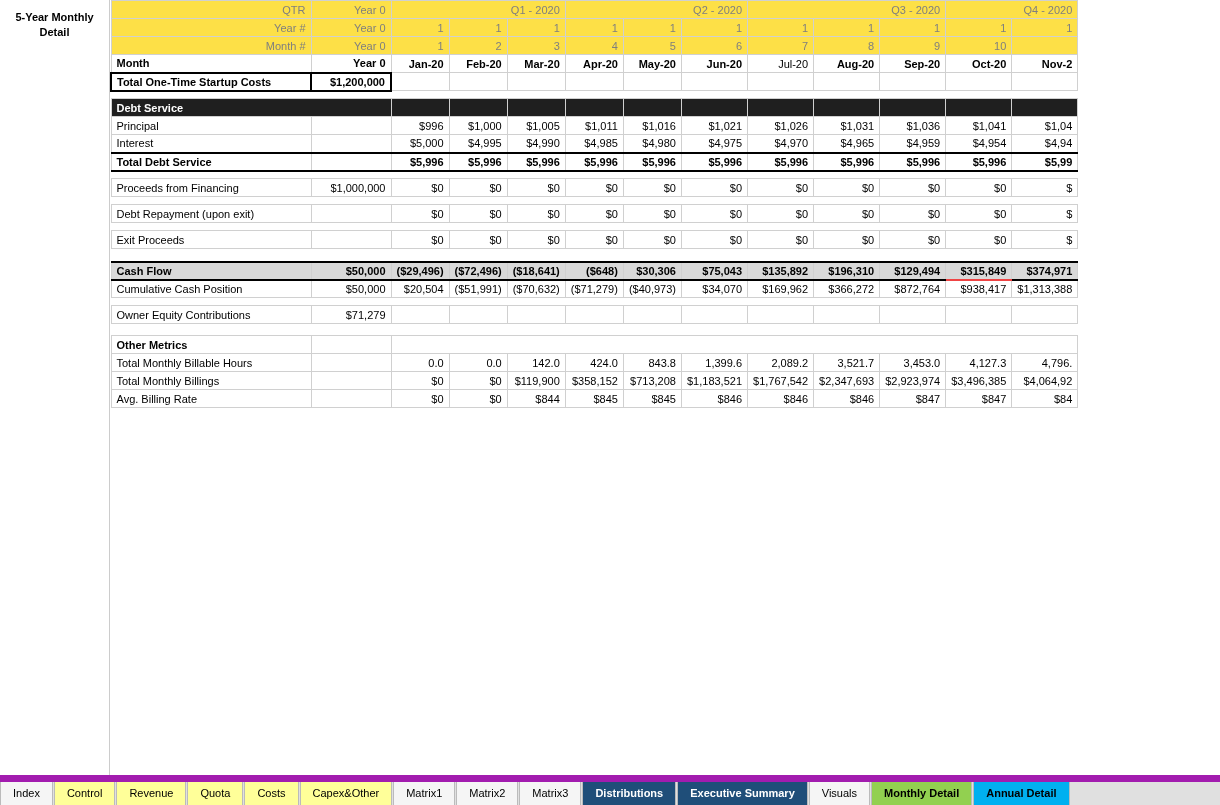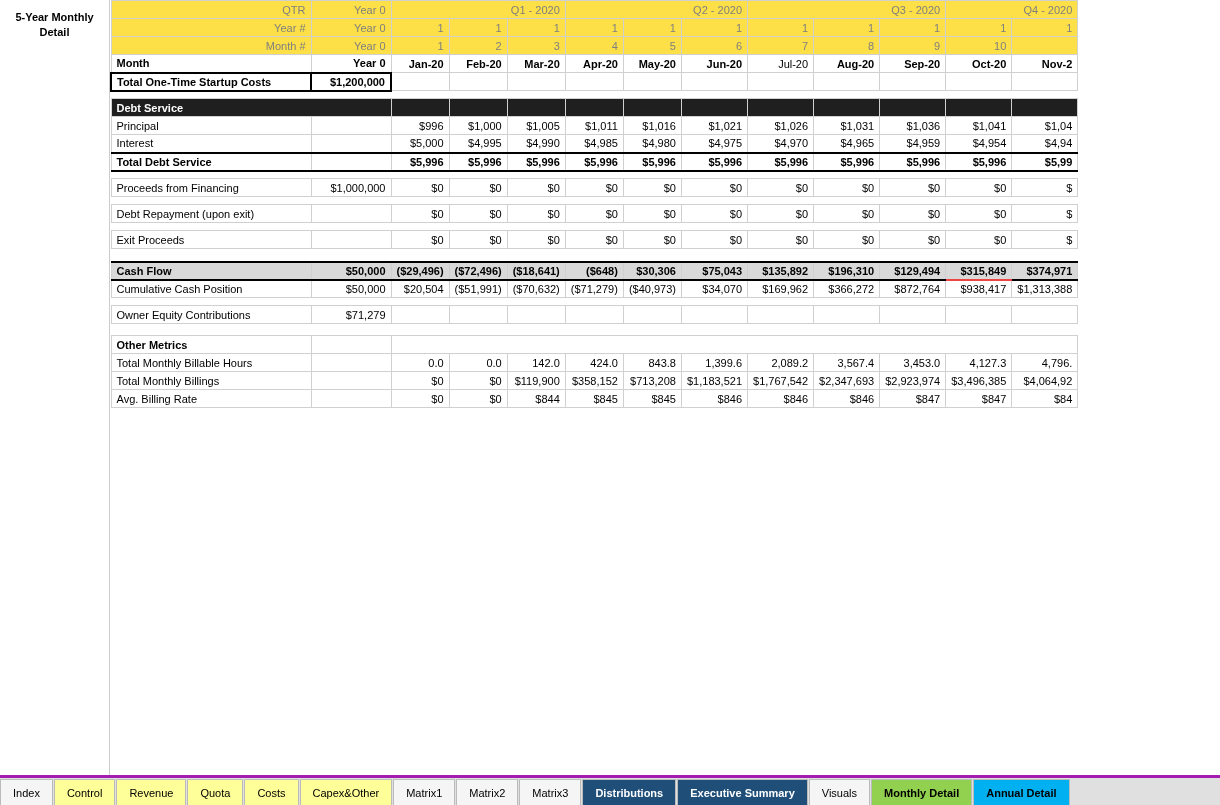--- a/index.html
+++ b/index.html
@@ -25,21 +25,21 @@
     
     .section-header { background: #1f1f1f; color: #fff; font-weight: bold; }
     
     .data-cell { text-align: right; }
     
     .row-label { text-align: left; min-width: 200px; }
     
     td { color: #000; }
     
     
-    .tab-bar { display: flex; background: #e0e0e0; border-top: 3px solid #a21caf; height: 30px; align-items: flex-end; padding-left: 0; overflow: hidden; }
+    .tab-bar { display: flex; background: #e0e0e0; border-top: 7px solid #a21caf; height: 30px; align-items: flex-end; padding-left: 0; overflow: hidden; }
     
     .tab { padding: 4px 12px; font-size: 11px; cursor: pointer; border: 1px solid #bbb; border-bottom: none; margin-right: 1px; background: #f5f5f5; color: #000; height: 26px; display: flex; align-items: center; }
     
     .tab.yellow { background: #ffff99; }
   </style>
 </head>
 <body>
 
 <div class="main-container">
   <div class="content-area">
@@ -329,21 +329,21 @@
           <tr>
             <td class="row-label">Total Monthly Billable Hours</td>
             <td class="data-cell"></td>
             <td class="data-cell">0.0</td>
             <td class="data-cell">0.0</td>
             <td class="data-cell">142.0</td>
             <td class="data-cell">424.0</td>
             <td class="data-cell">843.8</td>
             <td class="data-cell">1,399.6</td>
             <td class="data-cell">2,089.2</td>
-            <td class="data-cell">3,567.4</td>
+            <td class="data-cell">3,521.7</td>
             <td class="data-cell">3,453.0</td>
             <td class="data-cell">4,127.3</td>
             <td class="data-cell">4,796.</td>
           </tr>
 
           <tr>
             <td class="row-label">Total Monthly Billings</td>
             <td class="data-cell"></td>
             <td class="data-cell">$0</td>
             <td class="data-cell">$0</td>

